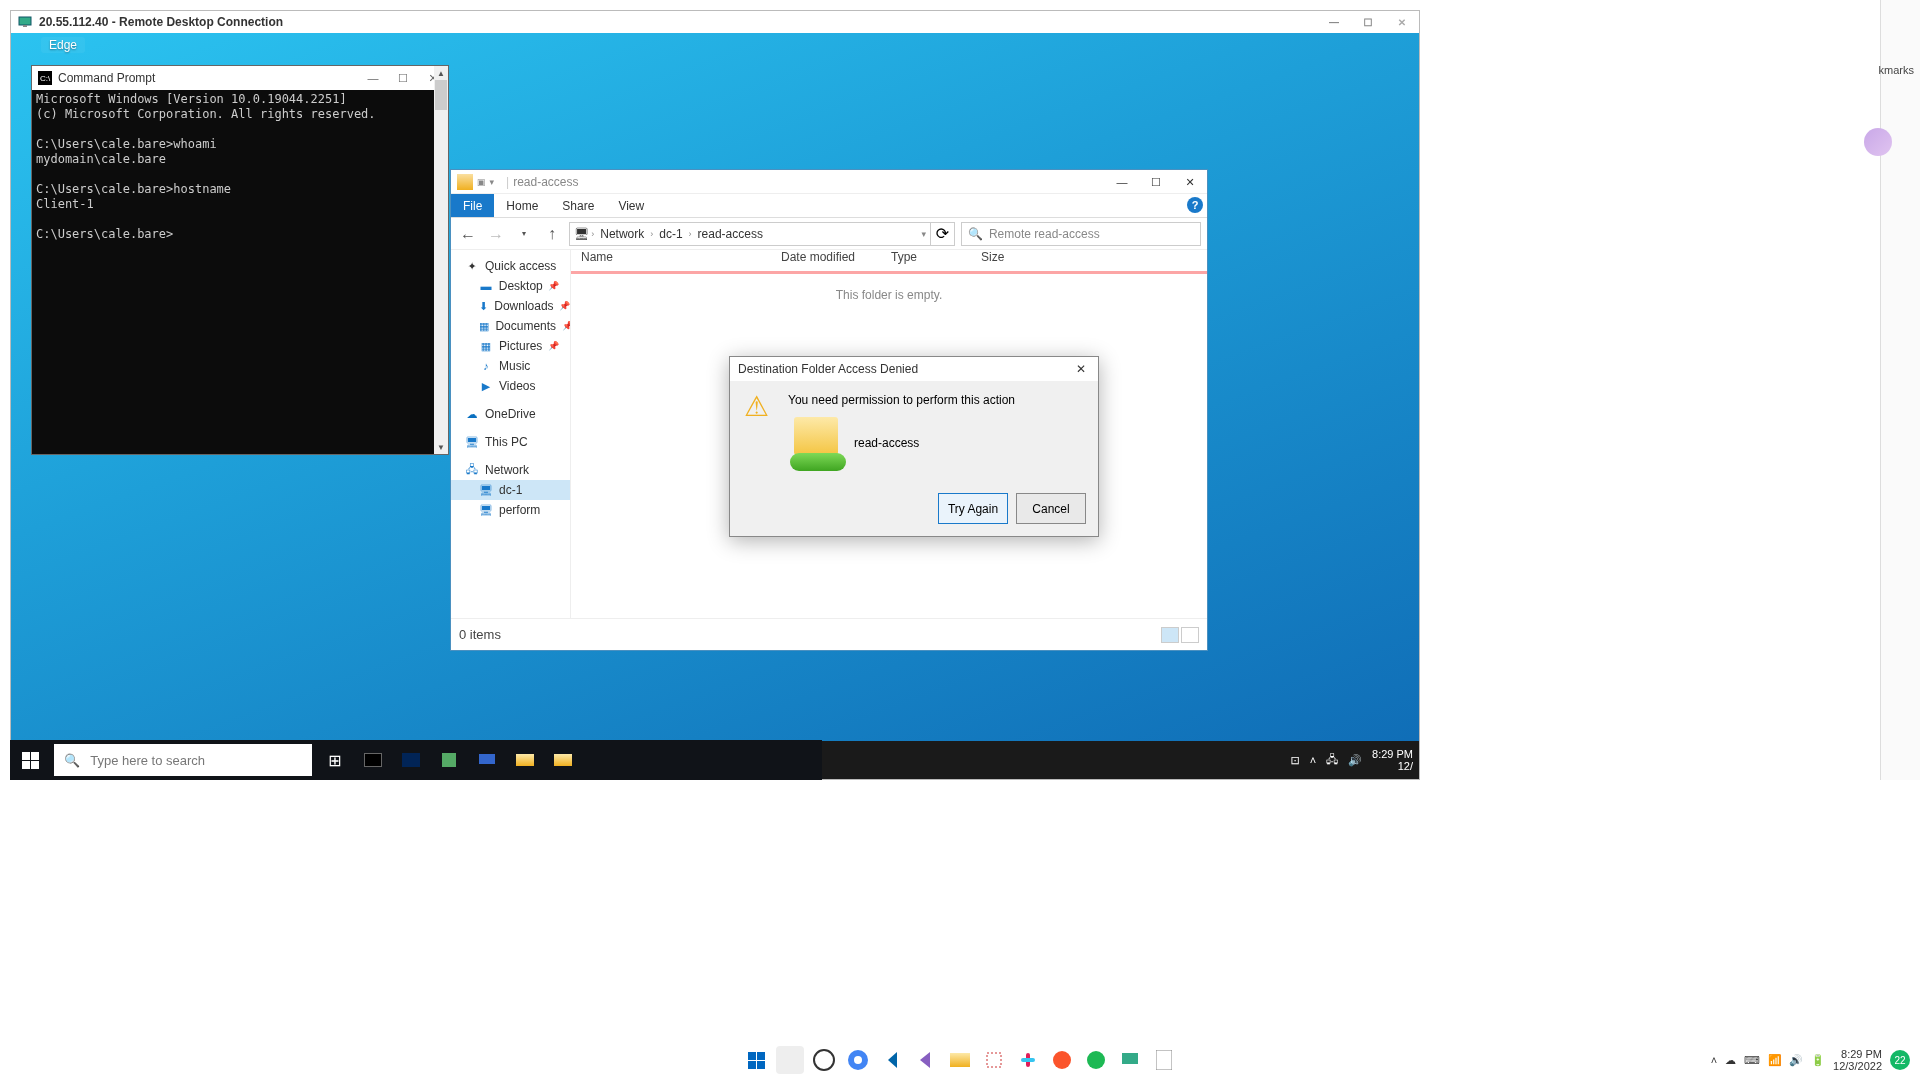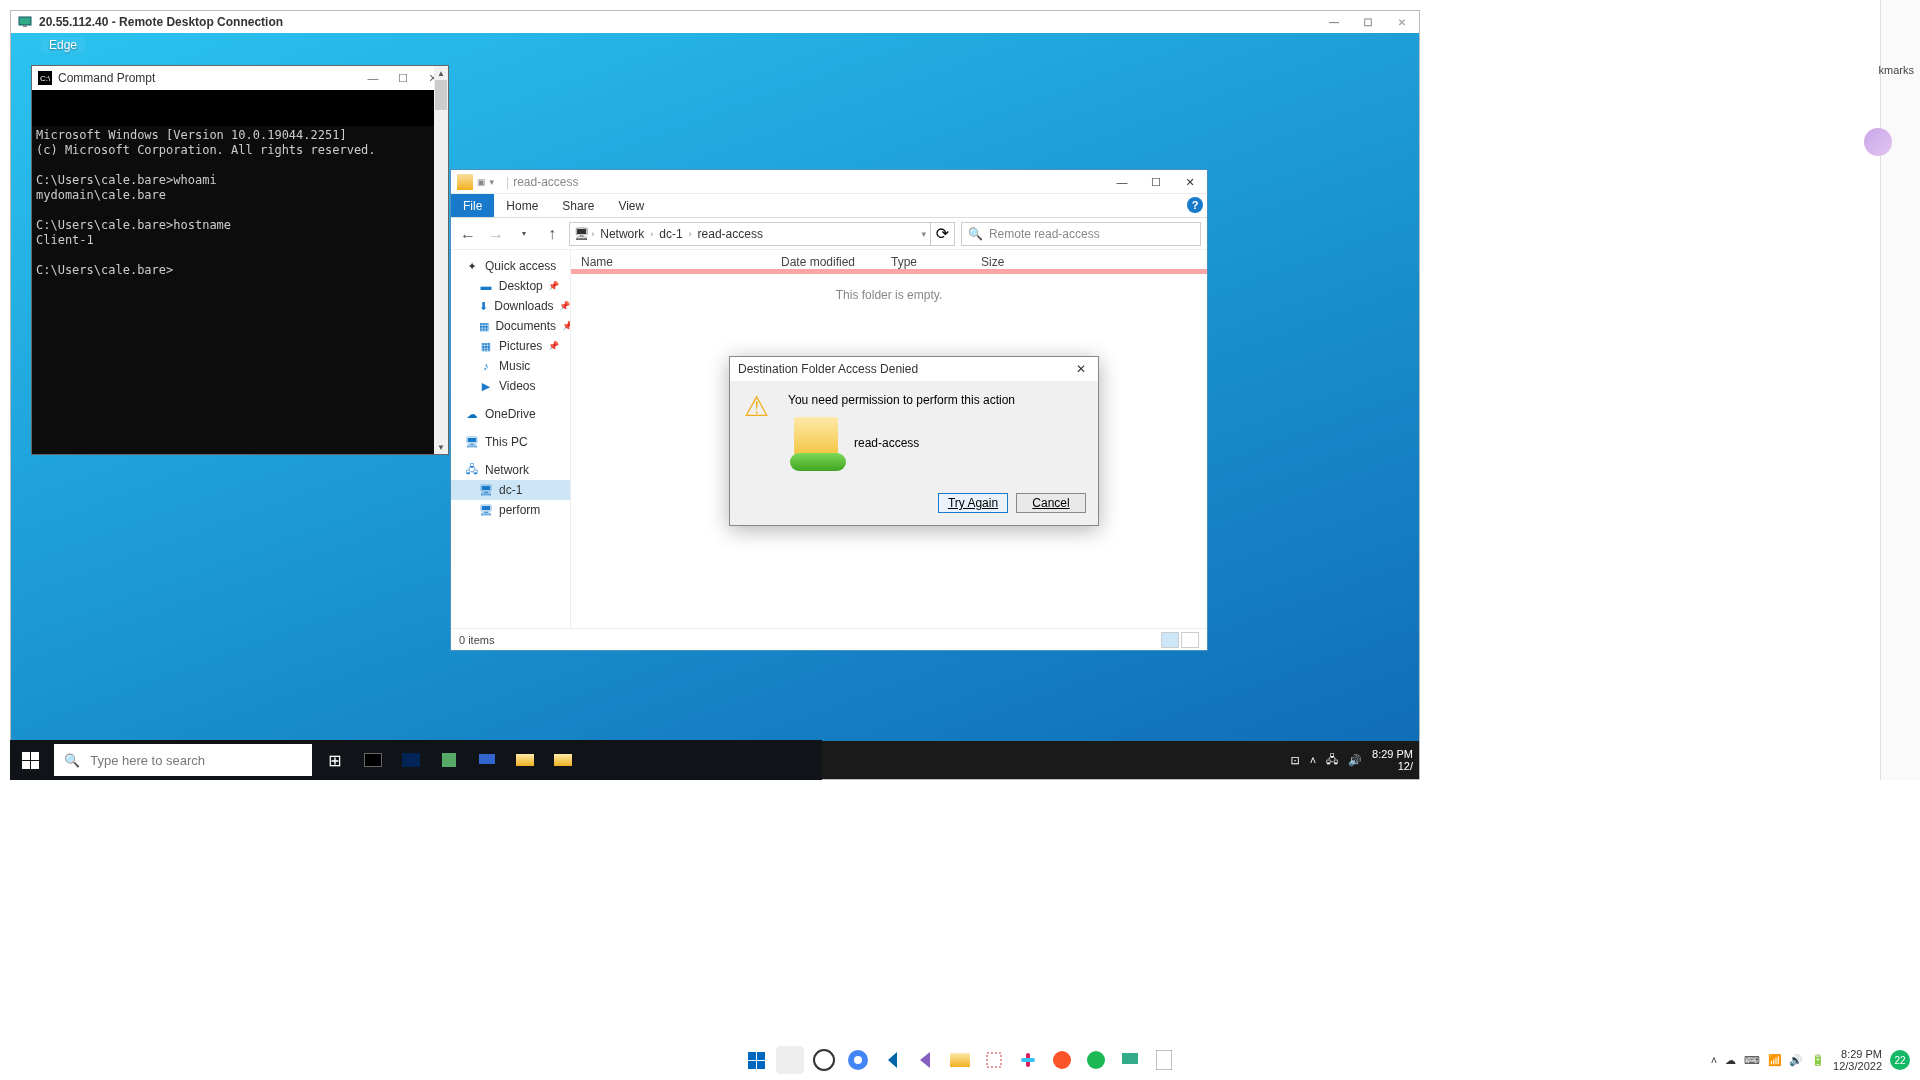--- a/index.html
+++ b/index.html
@@ -23,21 +23,21 @@
 
 .remote-desktop { position: absolute; inset: 0; background: linear-gradient(160deg,#2bc3f0 0%,#1e9fd8 40%,#0f6bb5 100%); }
 .edge-label { position:absolute; left:30px; top:4px; font-size:12px; color:#fff; text-shadow:0 1px 2px rgba(0,0,0,.4); background:rgba(255,255,255,.05); padding:1px 8px; border-radius:3px; }
 
 
 .cmd-window { position: absolute; left: 20px; top: 32px; width: 418px; height: 390px; background: #000; border: 1px solid #666; display:flex; flex-direction:column; }
 .cmd-title { height: 24px; background: #fff; display:flex; align-items:center; padding:0 6px; font-size:12px; color:#333; position:relative; }
 .cmd-title .icon { width:14px; height:14px; background:#000; margin-right:6px; color:#fff; font-size:8px; display:flex; align-items:center; justify-content:center; }
 .cmd-controls { position:absolute; right:0; top:0; display:flex; }
 .cmd-controls div { width:30px; height:24px; display:flex; align-items:center; justify-content:center; font-size:11px; color:#666; }
-.cmd-body { flex:1; background:#0c0c0c; color:#ccc; font-family:Consolas,monospace; font-size:12px; line-height:15px; padding:2px 4px; white-space:pre; overflow:hidden; position:relative;margin-top:36px; }
+.cmd-body { flex:1; background:#0c0c0c; color:#ccc; font-family:Consolas,monospace; font-size:12px; line-height:15px; padding:2px 4px; white-space:pre; overflow:hidden; position:relative; }
 .cmd-scroll { position:absolute; right:0; top:0; bottom:0; width:14px; background:#f0f0f0; }
 .cmd-scroll .up,.cmd-scroll .down{height:14px;display:flex;align-items:center;justify-content:center;font-size:8px;color:#555;}
 .cmd-scroll .down{position:absolute;bottom:0;width:100%;}
 .cmd-scroll .thumb{position:absolute;top:14px;left:1px;right:1px;height:30px;background:#ccc;}
 
 
 .explorer { position:absolute; left:439px; top:136px; width:758px; height:482px; background:#fff; border:1px solid #4a90c0; display:flex; flex-direction:column; }
 .exp-titlebar { height:24px; background:#fff; display:flex; align-items:center; padding:0 6px; font-size:12px; color:#888; position:relative; border-bottom:1px solid #eee; }
 .exp-titlebar .folder-ico{width:16px;height:16px;background:linear-gradient(#fadfa0,#f0b020);margin-right:4px;}
 .exp-titlebar .qat{display:flex;gap:4px;margin-right:8px;}
@@ -58,41 +58,41 @@
 .exp-addr .search{width:240px;height:24px;border:1px solid #ccc;display:flex;align-items:center;padding:0 6px;font-size:12px;color:#888;gap:6px;}
 .exp-body{flex:1;display:flex;overflow:hidden;}
 .exp-nav{width:120px;border-right:1px solid #eee;font-size:12px;padding:6px 0;overflow:hidden;}
 .nav-group{margin-bottom:8px;}
 .nav-item{display:flex;align-items:center;height:20px;padding:0 10px 0 14px;gap:6px;color:#333;}
 .nav-item.sub{padding-left:28px;}
 .nav-item.sel{background:#cde6f7;}
 .nav-item .ico{width:14px;height:14px;display:inline-flex;align-items:center;justify-content:center;font-size:11px;}
 .nav-item .pin{margin-left:auto;color:#888;font-size:9px;}
 .exp-main{flex:1;display:flex;flex-direction:column;}
-.exp-cols{height:24px;display:flex;align-items:flex-end;border-bottom:5px solid #fca5a5;font-size:12px;color:#444;}
+.exp-cols{height:24px;display:flex;align-items:flex-start;border-bottom:3px solid #fca5a5;font-size:12px;color:#444;}
 .exp-cols div{padding:0 10px;}
 .c-name{width:200px;}.c-date{width:110px;}.c-type{width:90px;}.c-size{width:60px;}
 .exp-empty{flex:1;display:flex;align-items:flex-start;justify-content:center;padding-top:14px;font-size:12px;color:#888;}
-.exp-status{height:22px;border-top:1px solid #eee;display:flex;align-items:center;padding:0 8px;font-size:11px;color:#444;justify-content:space-between;}
+.exp-status{height:32px;border-top:1px solid #eee;display:flex;align-items:center;padding:0 8px;font-size:13px;color:#444;justify-content:space-between;}
 .exp-status .viewbtns{display:flex;gap:2px;}
 .exp-status .viewbtns span{width:18px;height:16px;border:1px solid #ccc;display:inline-block;}
 
 
 .dialog{position:absolute;left:158px;top:106px;width:370px;background:#f0f0f0;border:1px solid #888;box-shadow:0 4px 20px rgba(0,0,0,.3);display:flex;flex-direction:column;font-size:12px;}
 .dlg-title{height:24px;background:#fff;display:flex;align-items:center;padding:0 8px;color:#333;position:relative;}
 .dlg-close{position:absolute;right:0;top:0;width:34px;height:24px;display:flex;align-items:center;justify-content:center;}
 .dlg-body{padding:12px 14px;display:flex;gap:12px;}
 .dlg-warn{width:32px;height:32px;color:#f0b020;font-size:28px;line-height:28px;}
 .dlg-msg{flex:1;}
 .dlg-folder{display:flex;align-items:center;padding:6px 0 0 0;gap:6px;}
 .folder-big{width:60px;height:60px;position:relative;}
 .folder-big::before{content:"";position:absolute;left:6px;top:4px;width:44px;height:38px;background:linear-gradient(#fde9a8,#f4c542);border-radius:3px;}
 .folder-big::after{content:"";position:absolute;left:2px;bottom:2px;width:56px;height:18px;background:linear-gradient(#7ed957,#3fa521);border-radius:9px;}
 .dlg-btns{display:flex;justify-content:flex-end;gap:8px;padding:8px 12px 12px;background:#f0f0f0;}
-.dlg-btns button{min-width:70px;height:20px;font-size:12px;border:1px solid #888;background:#e9e9e9;text-decoration:underline;}
+.dlg-btns button{min-width:70px;height:31px;font-size:12px;border:1px solid #888;background:#e9e9e9;}
 .dlg-btns button.primary{border:1px solid #1979ca;background:#eaf3fb;}
 
 
 .inner-taskbar{position:absolute;left:0;right:0;bottom:0;height:38px;background:#1a1a1a;display:flex;align-items:center;}
 .inner-taskbar .start{width:38px;height:38px;display:flex;align-items:center;justify-content:center;}
 .win-logo{display:grid;grid-template:8px 8px/8px 8px;gap:1px;}
 .win-logo span{background:#fff;}
 .inner-search{width:252px;height:32px;margin:0 4px;background:#fff;display:flex;align-items:center;padding:0 10px;gap:10px;color:#777;font-size:13px;position:relative;}
 .inner-search .candy{position:absolute;right:6px;display:flex;gap:2px;}
 .inner-search .candy span{width:18px;height:18px;border-radius:50%;}

